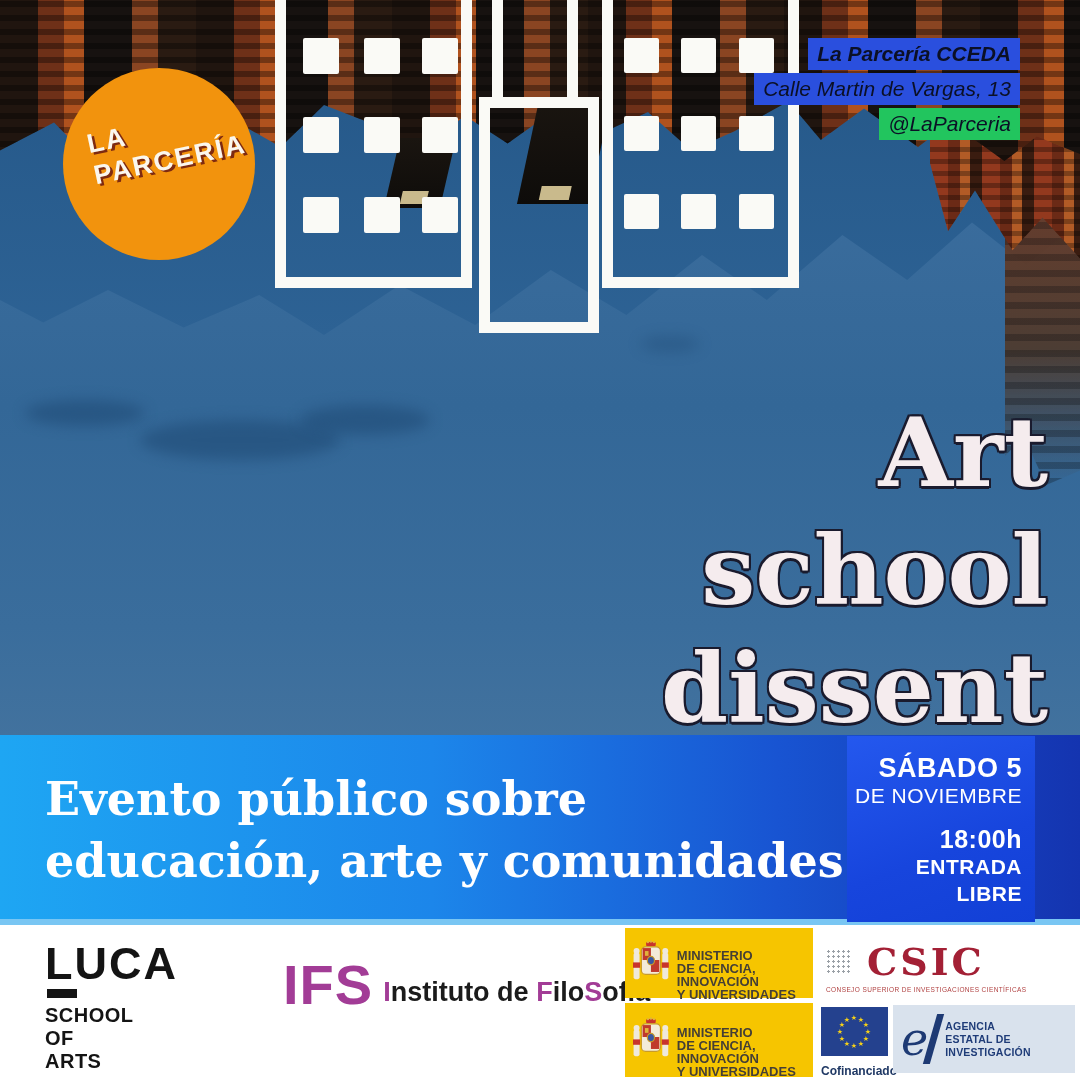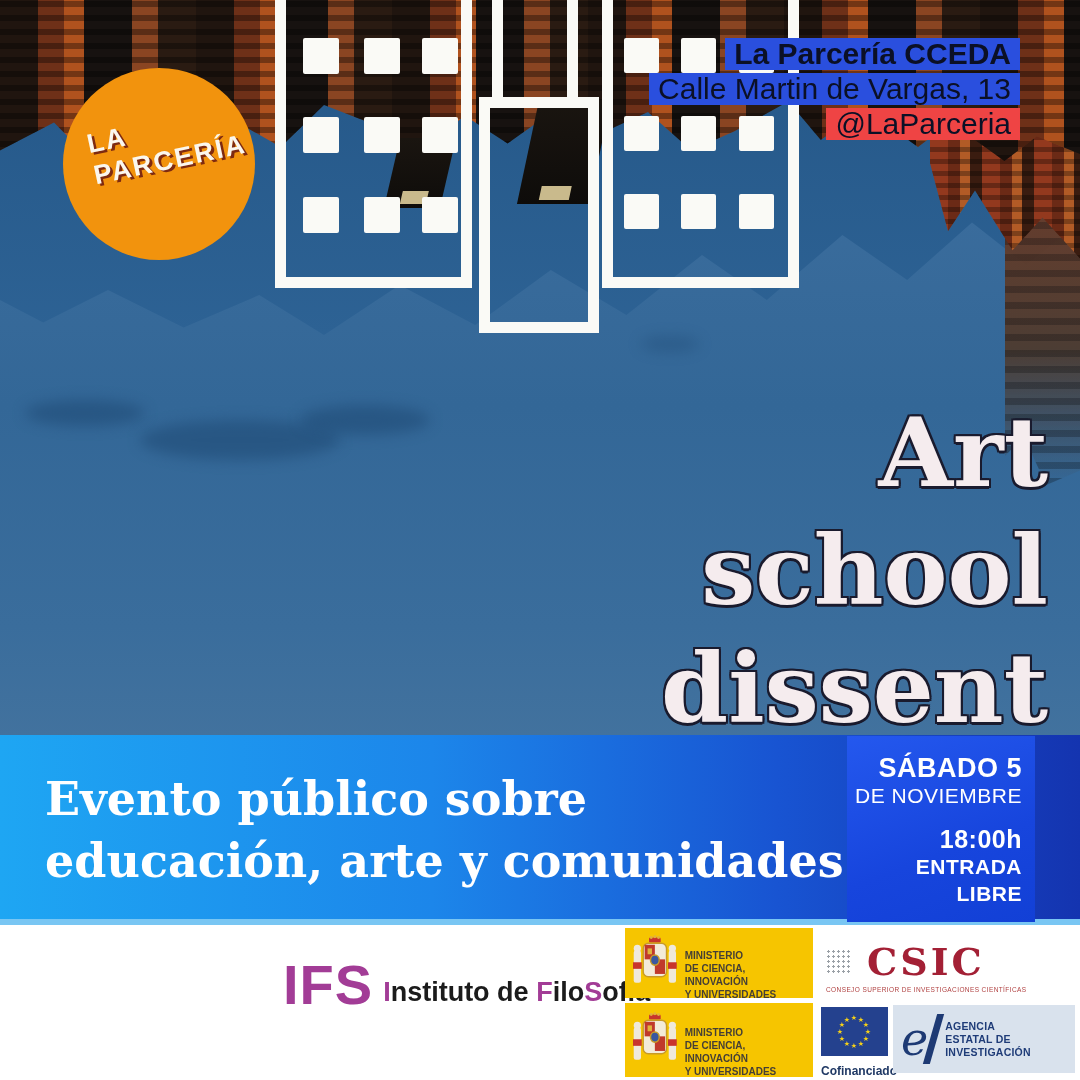--- a/index.html
+++ b/index.html
@@ -39,24 +39,24 @@
   .b3{left:602px;top:-22px;width:175px;height:288px;}
   .win{position:absolute;background:#FAFAF6;border-radius:2px;}
 
   
   .badge{position:absolute;left:63px;top:68px;width:192px;height:192px;border-radius:50%;background:#F2930D;}
   .badge-text{position:absolute;left:26px;top:44px;transform:rotate(-12deg);color:#FBF7EE;font-weight:800;
     font-size:27px;letter-spacing:2px;line-height:32px;text-shadow:2.5px 2.5px 0 #7E2A10;}
 
   
   .venue{position:absolute;top:38px;right:60px;display:flex;flex-direction:column;align-items:flex-end;gap:3px;}
-  .venue span{display:inline-block;color:#0B1026;padding:2px 9px;font-size:30px;line-height:28px;}
+  .venue span{display:inline-block;color:#0B1026;padding:2px 9px;font-size:21px;line-height:28px;font-style:italic;}
   .v-hl{background:#2A4FDE;}
   .v-name{font-weight:700;font-size:24px;}
-  .v-handle{background:#ef4444;font-size:26px;}
+  .v-handle{background:#22c55e;font-size:26px;}
 
   
   .title{position:absolute;left:0;top:394px;width:1048px;text-align:right;color:#F5ECEE;
     font-family:"DejaVu Serif",serif;font-weight:700;font-size:96px;line-height:118px;
     text-shadow:-2px -2px 0 #1A1B2E,0 -2px 0 #1A1B2E,2px -2px 0 #1A1B2E,-2px 0 0 #1A1B2E,2px 0 0 #1A1B2E,-2px 2px 0 #1A1B2E,0 2px 0 #1A1B2E,2px 2px 0 #1A1B2E,0 3px 0 #1A1B2E;}
   .title div{height:118px;}
 
   
   .banner{position:absolute;left:0;top:735px;width:1080px;height:190px;
     background:linear-gradient(90deg,#1EA6F3 0%,#1C86EA 40%,#1854D2 72%,#1434B0 100%);}
@@ -79,21 +79,21 @@
   .luca-name{font-size:45px;font-weight:800;letter-spacing:2px;line-height:46px;}
   .luca-bar{width:30px;height:9px;background:#141414;margin:2px 0 6px 2px;}
   .luca-sub{font-size:20px;font-weight:700;line-height:23px;letter-spacing:.5px;}
   .ifs{position:absolute;left:283px;top:32px;display:flex;align-items:flex-end;gap:10px;}
   .ifs-acronym{color:#A23C96;font-size:56px;font-weight:600;line-height:56px;letter-spacing:1px;}
   .ifs-name{font-size:27px;font-weight:700;line-height:34px;color:#1B1B1B;padding-bottom:4px;}
   .ifs-p{color:#A23C96;}
   .gov-box{position:absolute;left:625px;width:188px;background:#F6C500;display:flex;align-items:center;box-sizing:border-box;padding:6px 8px;gap:8px;}
   .gov-1{top:3px;height:70px;}
   .gov-2{top:78px;height:74px;}
-  .gov-text{color:#453F35;font-size:10px;font-weight:700;line-height:13px;margin-top:24px;}
+  .gov-text{color:#453F35;font-size:13px;font-weight:700;line-height:13px;margin-top:24px;}
   .csic{position:absolute;left:826px;top:18px;}
   .csic-row{display:flex;align-items:center;gap:17px;}
   .csic-emblem{width:24px;height:26px;background-image:radial-gradient(#9AA0A6 1.2px,transparent 1.3px);background-size:5px 5px;}
   .csic-acronym{color:#A32035;font-family:"DejaVu Serif",serif;font-weight:700;font-size:38px;line-height:38px;letter-spacing:3px;}
   .csic-sub{color:#B04040;font-size:6.5px;letter-spacing:.4px;margin-top:5px;white-space:nowrap;}
   .eu{position:absolute;left:821px;top:82px;width:74px;}
   .eu-text{color:#1F3864;font-size:12px;font-weight:700;line-height:14px;margin-top:4px;}
   .agencia{position:absolute;left:893px;top:80px;width:182px;height:68px;background:#D9E2ED;display:flex;align-items:center;box-sizing:border-box;padding:4px 8px;gap:8px;}
   .ag-logo{display:flex;align-items:center;}
   .ag-e{font-family:"DejaVu Serif",serif;font-style:italic;font-size:46px;line-height:46px;color:#1E3A74;}
@@ -173,20 +173,27 @@
 
   <div class="datebox">
     <div class="d-day">SÁBADO 5</div>
     <div class="d-month">DE NOVIEMBRE</div>
     <div class="d-time">18:00h</div>
     <div class="d-adm">ENTRADA LIBRE</div>
   </div>
 
   <div class="footer">
 
+    <div class="luca">
+      <div class="luca-name">LUCA</div>
+      <div class="luca-bar"></div>
+      <div class="luca-sub">SCHOOL</div>
+      <div class="luca-sub">OF</div>
+      <div class="luca-sub">ARTS</div>
+    </div>
 
     <div class="ifs">
       <span class="ifs-acronym">IFS</span>
       <span class="ifs-name"><span class="ifs-p">I</span><span>nstituto de </span><span class="ifs-p">F</span><span>ilo</span><span class="ifs-p">S</span><span>ofía</span></span>
     </div>
 
     <div class="gov-box gov-1">
       <svg width="46" height="58" viewBox="0 0 60 74">
         <rect x="1" y="20" width="10" height="44" rx="3" fill="#EFE9DB"></rect>
         <circle cx="6" cy="17" r="5" fill="#EFE9DB"></circle>

